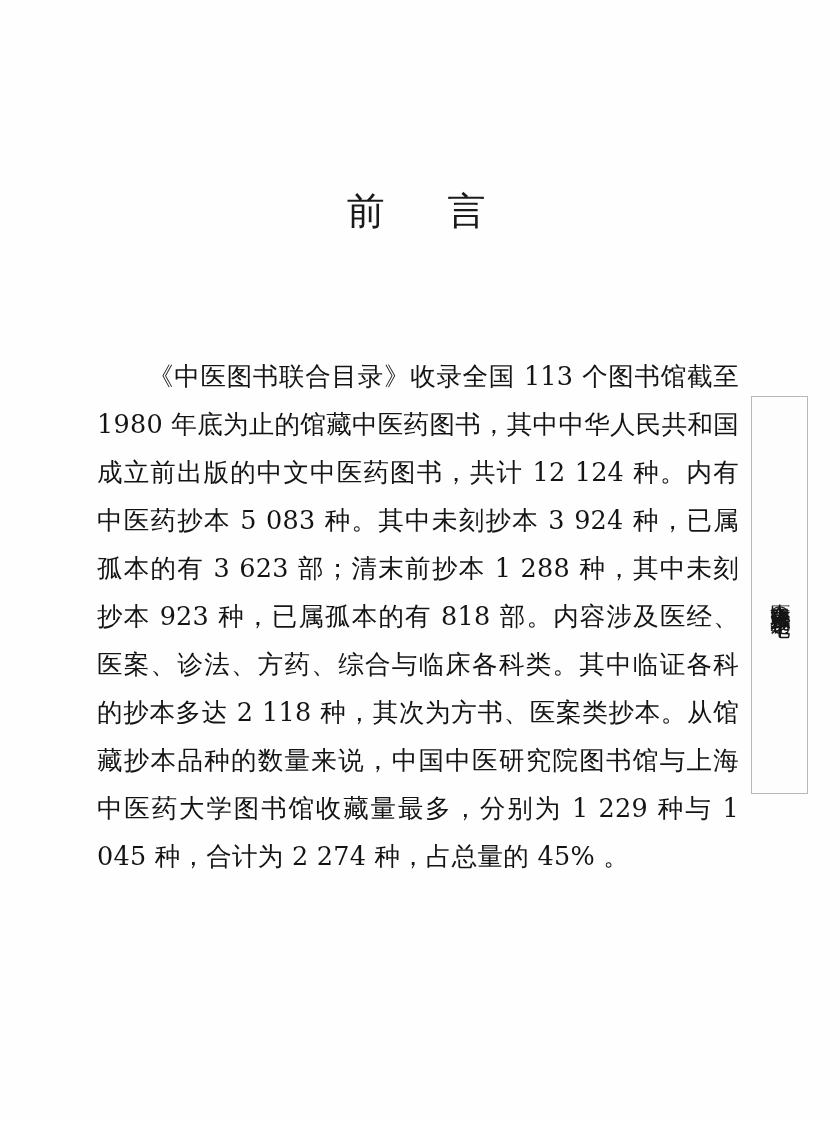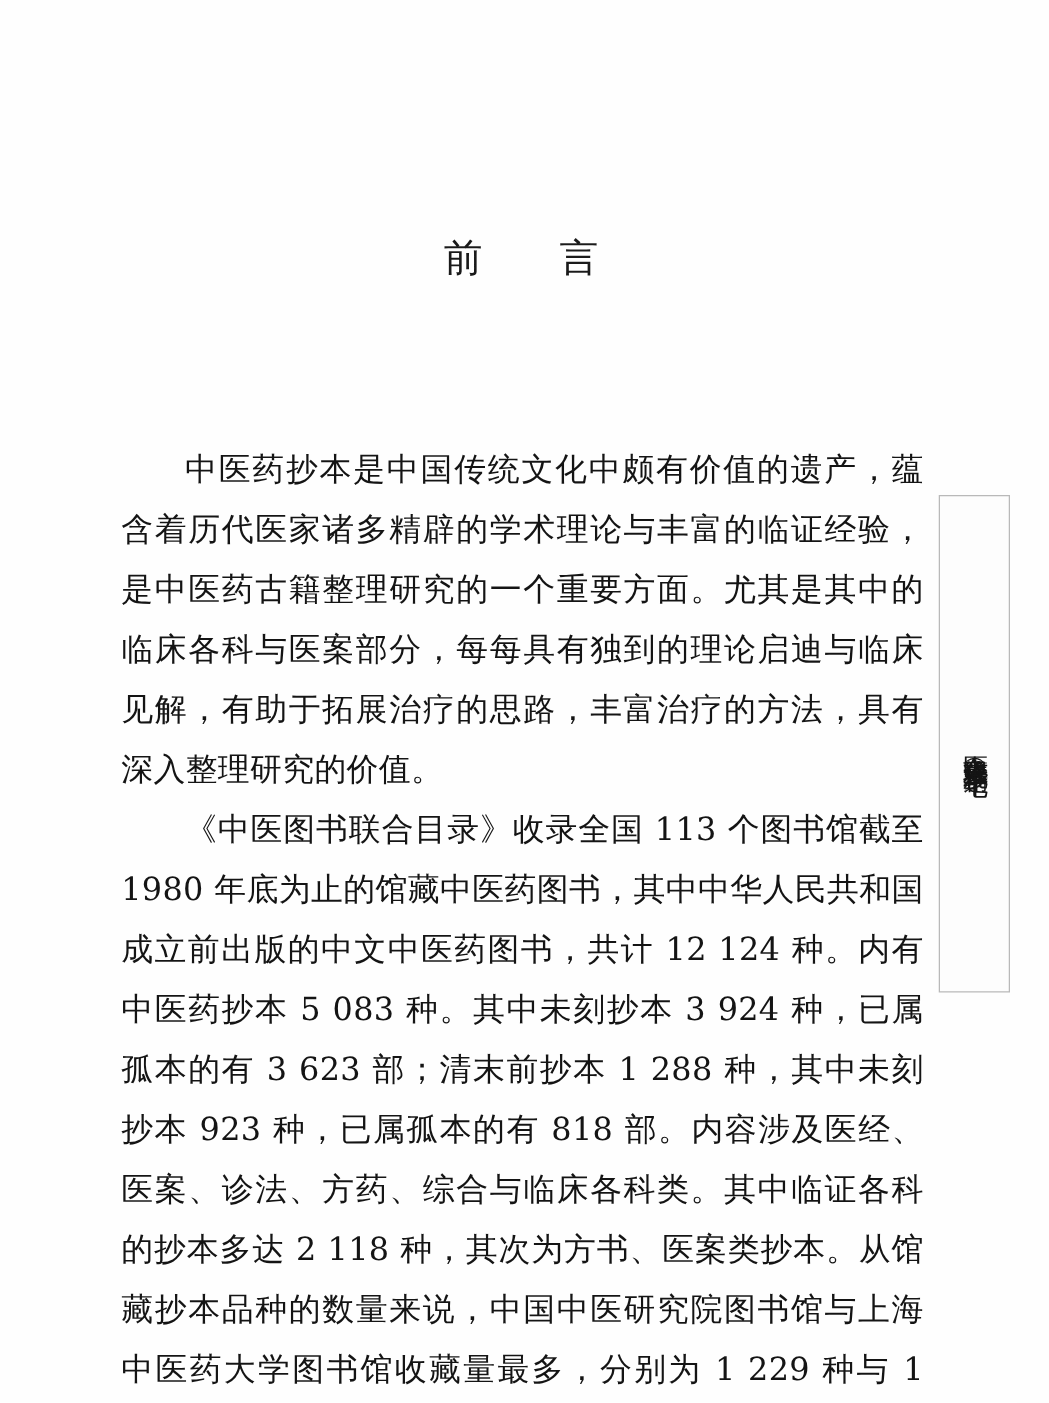--- a/index.html
+++ b/index.html
@@ -21,21 +21,21 @@
     inset: 0;
     background: #fefefe;
   }
 
   .page-title {
     position: absolute;
     top: 186px;
     left: 0;
     width: 839px;
     text-align: center;
-    font-size: 31px;
+    font-size: 38px;
     letter-spacing: 0.18em;
     font-family: "DejaVu Serif", "Liberation Serif", serif;
     color: #1a1a1a;
   }
   .page-title .gap {
     display: inline-block;
     width: 56px;
   }
 
   .body-text {
@@ -85,21 +85,20 @@
 </head>
 <body>
 
 <div class="page">
 
   <div class="page-title">
     <span>前</span><span class="gap"></span><span>言</span>
   </div>
 
   <div class="body-text">
-    <p>中医药抄本是中国传统文化中颇有价值的遗产，蕴含着历代医家诸多精辟的学术理论与丰富的临证经验，是中医药古籍整理研究的一个重要方面。尤其是其中的临床各科与医案部分，每每具有独到的理论启迪与临床见解，有助于拓展治疗的思路，丰富治疗的方法，具有深入整理研究的价值。</p>
     <p>《中医图书联合目录》收录全国 113 个图书馆截至 1980 年底为止的馆藏中医药图书，其中中华人民共和国成立前出版的中文中医药图书，共计 12 124 种。内有中医药抄本 5 083 种。其中未刻抄本 3 924 种，已属孤本的有 3 623 部；清末前抄本 1 288 种，其中未刻抄本 923 种，已属孤本的有 818 部。内容涉及医经、医案、诊法、方药、综合与临床各科类。其中临证各科的抄本多达 2 118 种，其次为方书、医案类抄本。从馆藏抄本品种的数量来说，中国中医研究院图书馆与上海中医药大学图书馆收藏量最多，分别为 1 229 种与 1 045 种，合计为 2 274 种，占总量的 45% 。</p>
   </div>
 
   <div class="side-label">
     <div class="vtext">中医古籍珍稀抄本精选（十七）</div>
   </div>
 
 </div>
 
 </body></html>

